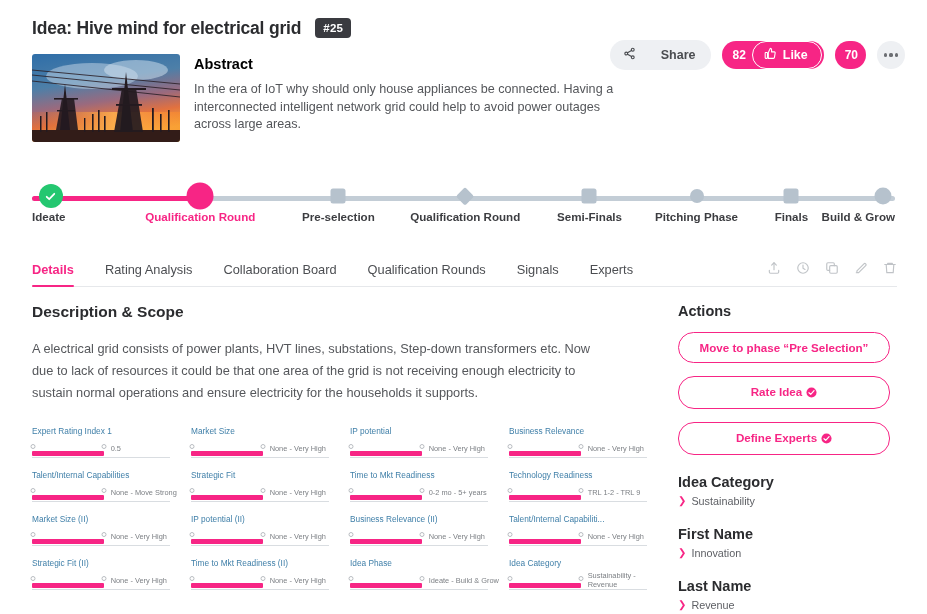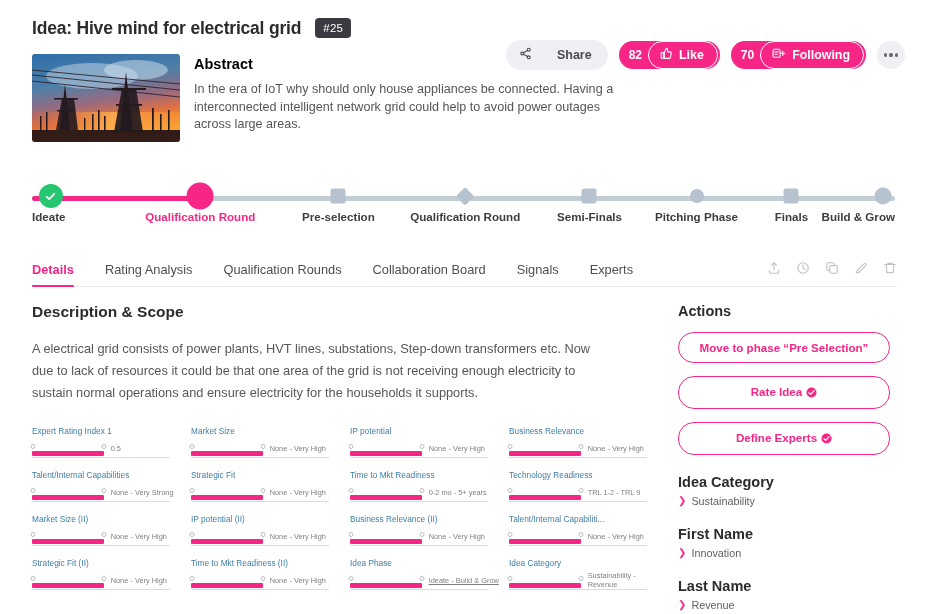--- a/index.html
+++ b/index.html
@@ -18,21 +18,21 @@
     padding: 12px 30px 0 32px;
     height: 44px;
   }
   .idea-title {
     font-size: 17.5px; font-weight: 700; color: #2b2c2f;
     letter-spacing: -0.2px; white-space: nowrap;
   }
   .idea-badge {
     margin-left: 14px;
     background: #3a3b40; color: #fff;
-    font-size: 11.5px; font-weight: 400;
+    font-size: 11.5px; font-weight: 700;
     padding: 4px 8px; border-radius: 4px;
     letter-spacing: 0.3px;
   }
 
   
   .abstract-wrap { display: flex; padding: 10px 30px 0 32px; }
   .thumb {
     width: 148px; height: 88px; border-radius: 3px;
     flex: 0 0 148px; overflow: hidden; position: relative;
   }
@@ -222,32 +222,20 @@
             <path d="M14 9V5a2.5 2.5 0 0 0-2.5-2.5L8 10v11h9.3a2 2 0 0 0 2-1.7l1.4-9A2 2 0 0 0 18.7 9H14z"></path>
             <rect x="2.2" y="10" width="4.2" height="11" rx="1"></rect>
           </svg>
         </span>
         <span>Like</span>
       </span>
     </div>
 
     <div class="pill">
       <span class="count">70</span>
-      <span class="cap">
-        <span>
-          <svg width="14" height="13" viewBox="0 0 26 24" fill="none" stroke="#ffffff" stroke-width="2" stroke-linecap="round" stroke-linejoin="round">
-            <rect x="2" y="4" width="13" height="15" rx="2"></rect>
-            <line x1="5.4" y1="9" x2="11.6" y2="9"></line>
-              <line x1="5.4" y1="13.5" x2="9.5" y2="13.5"></line>
-            <line x1="20" y1="7.5" x2="20" y2="15.5"></line>
-              <line x1="16" y1="11.5" x2="24" y2="11.5"></line>
-          </svg>
-        </span>
-        <span>Following</span>
-      </span>
     </div>
 
     <div class="more-btn">
       <i></i>
         <i></i>
         <i></i>
     </div>
   </div>
 
   <div class="abstract-wrap">
@@ -342,22 +330,22 @@
           <div class="n-circle big"></div>
         </div>
         <div class="node-label" style="left: auto; right: 0px; transform: none;">Build &amp; Grow</div>
       </div>
   </div>
 
   <div class="tabs-bar">
     <div id="tabs-host" style="display:flex;align-items:flex-end;">
         <button class="tab active">Details</button>
         <button class="tab">Rating Analysis</button>
+        <button class="tab">Collaboration Board</button>
         <button class="tab">Qualification Rounds</button>
-        <button class="tab">Collaboration Board</button>
         <button class="tab">Signals</button>
         <button class="tab">Experts</button>
       </div>
     <div class="tab-icons">
       <span class="ic">
         <svg width="14" height="14" viewBox="0 0 24 24" fill="none" stroke="#9aa0a6" stroke-width="2" stroke-linecap="round" stroke-linejoin="round">
           <path d="M12 15V3"></path>
             <path d="M8 7l4-4 4 4"></path>
             <path d="M4 16v3a2 2 0 0 0 2 2h12a2 2 0 0 0 2-2v-3"></path>
         </svg>
@@ -434,21 +422,21 @@
               <div class="sl-val" style="left: 57%;">None - Very High</div>
             </div>
           </div>
           <div class="sl-item">
             <div class="sl-label">Talent/Internal Capabilities</div>
             <div class="sl-row">
               <div class="sl-scale"></div>
               <div class="sl-bar" style="width: 52%;"></div>
               <div class="sl-handle" style="left: 1px;"></div>
               <div class="sl-handle" style="left: 52%;"></div>
-              <div class="sl-val" style="left: 57%;">None - Very Strong</div>
+              <div class="sl-val" style="left: 57%;">None - Move Strong</div>
             </div>
           </div>
           <div class="sl-item">
             <div class="sl-label">Strategic Fit</div>
             <div class="sl-row">
               <div class="sl-scale"></div>
               <div class="sl-bar" style="width: 52%;"></div>
               <div class="sl-handle" style="left: 1px;"></div>
               <div class="sl-handle" style="left: 52%;"></div>
               <div class="sl-val" style="left: 57%;">None - Very High</div>
@@ -534,21 +522,21 @@
               <div class="sl-val" style="left: 57%;">None - Very High</div>
             </div>
           </div>
           <div class="sl-item">
             <div class="sl-label">Idea Phase</div>
             <div class="sl-row">
               <div class="sl-scale"></div>
               <div class="sl-bar" style="width: 52%;"></div>
               <div class="sl-handle" style="left: 1px;"></div>
               <div class="sl-handle" style="left: 52%;"></div>
-              <div class="sl-val" style="left: 57%; text-decoration: underline;">Ideate - Build &amp; Grow</div>
+              <div class="sl-val" style="left: 57%;">Ideate - Build &amp; Grow</div>
             </div>
           </div>
           <div class="sl-item">
             <div class="sl-label">Idea Category</div>
             <div class="sl-row">
               <div class="sl-scale"></div>
               <div class="sl-bar" style="width: 52%;"></div>
               <div class="sl-handle" style="left: 1px;"></div>
               <div class="sl-handle" style="left: 52%;"></div>
               <div class="sl-val two-line" style="left: 57%;">Sustainability - Revenue</div>

